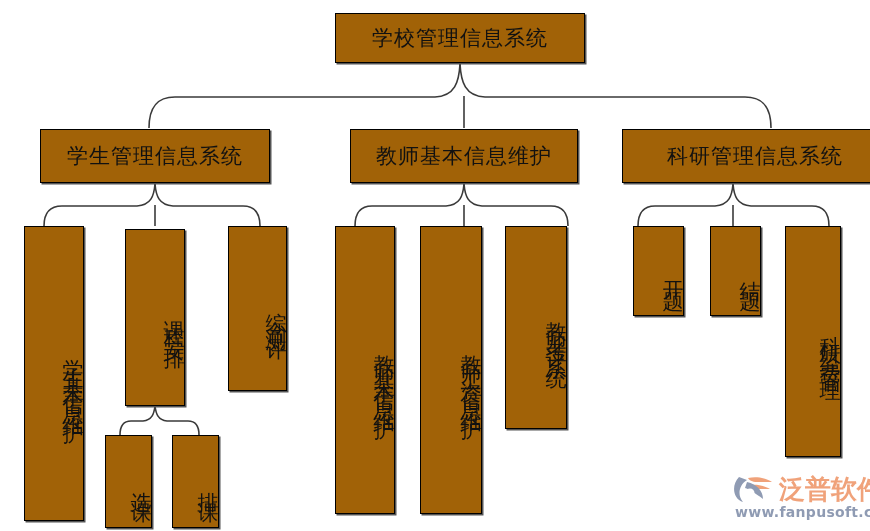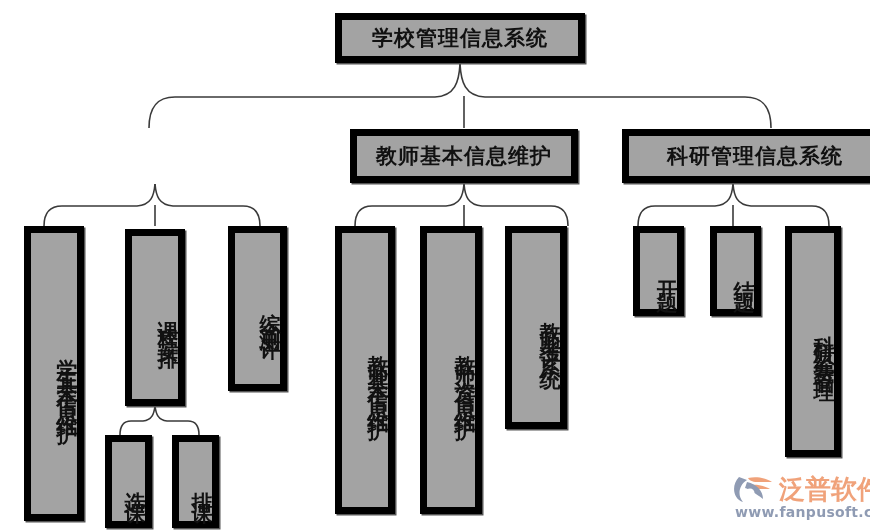--- a/index.html
+++ b/index.html
@@ -9,28 +9,27 @@
     font-family:"DejaVu Sans","Liberation Sans",sans-serif;
     overflow:hidden;
     position:relative;
   }
   #canvas{position:absolute;left:0;top:0;width:870px;height:531px;}
   .conn-layer{position:absolute;left:0;top:0;width:870px;height:531px;pointer-events:none;}
 
   .node{
     position:absolute;
     box-sizing:border-box;
-    background:#a3a3a3;
-    border:7px solid #000000;
+    background:#a16207;
+    border:1px solid #000000;
     box-shadow:1.5px 1.5px 0 #555;
     display:flex;
     align-items:center;
     justify-content:center;
     color:#111;
-    font-weight:bold;
   }
   .node.horiz{
     font-size:21px;
     letter-spacing:1px;
     white-space:nowrap;
   }
   .node.vert{
     writing-mode:vertical-rl;
     text-orientation:upright;
     font-size:21px;
@@ -88,20 +87,21 @@
       <path d="M464,205 L464,226"></path>
 
       <path d="M733,184 C732,196 729,205 715,206 L655,206 C643,206 638,213 638,226"></path>
       <path d="M733,184 C734,196 737,205 751,206 L812,206 C824,206 829,213 829,226"></path>
       <path d="M733,205 L733,226"></path>
     </g>
   </svg>
 
   <div class="node horiz" style="left:335px;top:13px;width:250px;height:50px;">学校管理信息系统</div>
 
+  <div class="node horiz" style="left:40px;top:129px;width:230px;height:54px;">学生管理信息系统</div>
 
   <div class="node horiz" style="left:350px;top:129px;width:228px;height:54px;">教师基本信息维护</div>
 
   <div class="node horiz" style="left:622px;top:129px;width:266px;height:54px;">科研管理信息系统</div>
 
   <div class="node vert" style="left:24px;top:226px;width:60px;height:295px;">学生基本信息维护</div>
 
   <div class="node vert" style="left:125px;top:229px;width:60px;height:177px;">课程安排</div>
 
   <div class="node vert" style="left:228px;top:226px;width:59px;height:165px;">综合测评</div>

